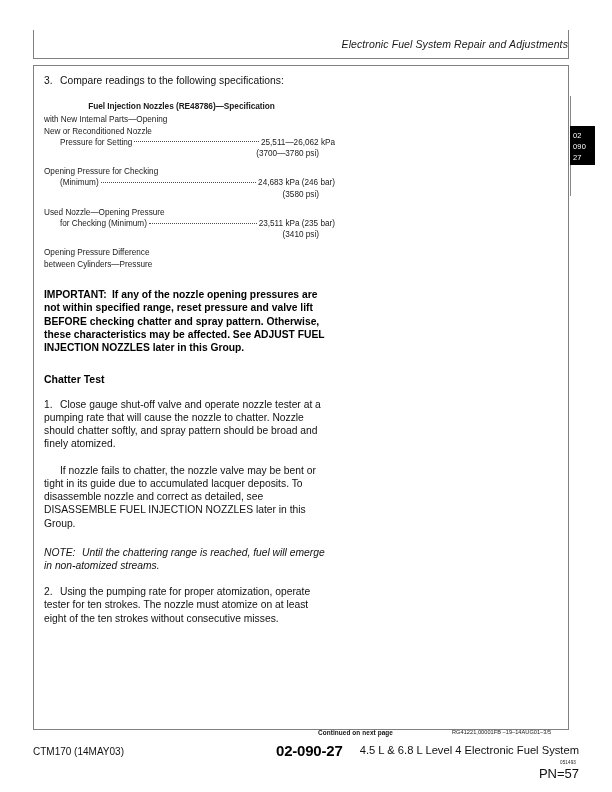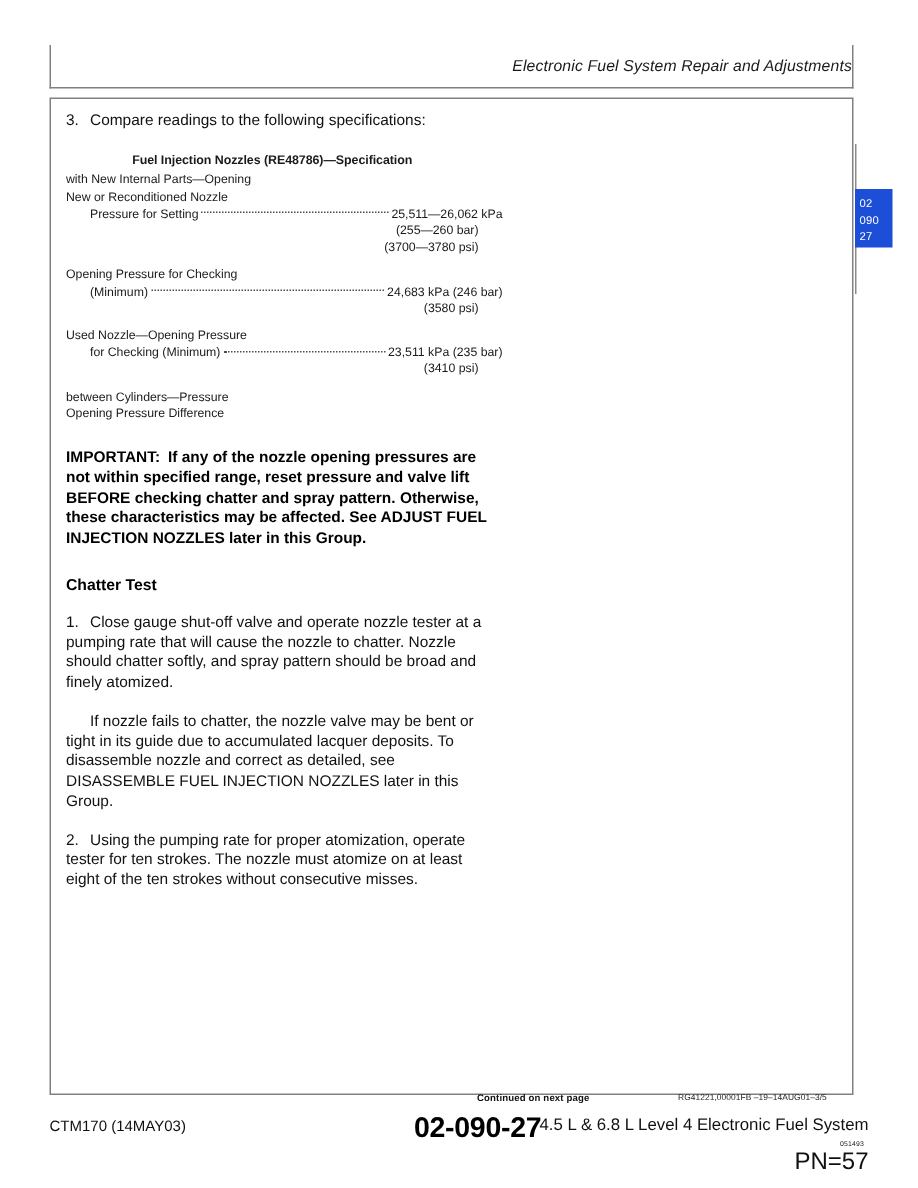--- a/index.html
+++ b/index.html
@@ -63,21 +63,21 @@
     width: 1px;
     height: 100px;
     background: #8a8a8a;
   }
   .tab-box {
     position: absolute;
     left: 570px;
     top: 126px;
     width: 25px;
     height: 39px;
-    background: #1d4ed8;
+    background: #000000;
     color: #ffffff;
     font-size: 7.5px;
     line-height: 11px;
     padding: 4px 0 0 3px;
     box-sizing: border-box;
     letter-spacing: 0.2px;
   }
   .tab-box div { white-space: nowrap; }
 
   
@@ -213,21 +213,21 @@
     position: absolute;
     left: 33px;
     top: 746px;
     font-size: 10px;
     color: #111;
   }
   .footer-center {
     position: absolute;
     left: 276px;
     top: 742px;
-    font-size: 19px;
+    font-size: 15px;
     font-weight: bold;
     color: #000;
     letter-spacing: -0.2px;
   }
   .footer-right {
     position: absolute;
     right: 33px;
     top: 744px;
     font-size: 11.2px;
     color: #111;
@@ -238,21 +238,21 @@
     right: 36px;
     top: 760px;
     font-size: 4.6px;
     color: #222;
     letter-spacing: 0.1px;
   }
   .footer-pn {
     position: absolute;
     right: 33px;
     top: 766px;
-    font-size: 16px;
+    font-size: 13px;
     color: #111;
   }
 </style>
 </head>
 <body>
 
 <div id="page">
 
   <div class="header-box">
     <div class="header-title">Electronic Fuel System Repair and Adjustments</div>
@@ -278,21 +278,20 @@
       <div class="spec-title">Fuel Injection Nozzles (RE48786)—Specification</div>
 
       <div class="spec-group">
         <div class="spec-plain">with New Internal Parts—Opening</div>
         <div class="spec-plain">New or Reconditioned Nozzle</div>
         <div class="spec-leader">
           <span class="lbl">Pressure for Setting</span>
           <span class="dots"></span>
           <span class="val">25,511—26,062 kPa</span>
         </div>
-        <div class="spec-sub">(255—260 bar)</div>
         <div class="spec-sub">(3700—3780 psi)</div>
       </div>
 
       <div class="spec-group">
         <div class="spec-plain">Opening Pressure for Checking</div>
         <div class="spec-leader">
           <span class="lbl">(Minimum)</span>
           <span class="dots"></span>
           <span class="val">24,683 kPa (246 bar)</span>
         </div>
@@ -303,22 +302,22 @@
         <div class="spec-plain">Used Nozzle—Opening Pressure</div>
         <div class="spec-leader">
           <span class="lbl">for Checking (Minimum)</span>
           <span class="dots"></span>
           <span class="val">23,511 kPa (235 bar)</span>
         </div>
         <div class="spec-sub">(3410 psi)</div>
       </div>
 
       <div class="spec-group">
+        <div class="spec-plain">Opening Pressure Difference</div>
         <div class="spec-plain">between Cylinders—Pressure</div>
-        <div class="spec-plain">Opening Pressure Difference</div>
       </div>
     </div>
 
     <div class="important">
       <span class="kw">IMPORTANT:</span>
       <span class="txt">If any of the nozzle opening pressures are not within specified range, reset pressure and valve lift BEFORE checking chatter and spray pattern. Otherwise, these characteristics may be affected. See ADJUST FUEL INJECTION NOZZLES later in this Group.</span>
     </div>
 
     <div class="section-head">Chatter Test</div>
 
@@ -326,20 +325,24 @@
 
     <div class="numbered">
       <span class="num">1.</span>
       <span class="body">Close gauge shut-off valve and operate nozzle tester at a pumping rate that will cause the nozzle to chatter. Nozzle should chatter softly, and spray pattern should be broad and finely atomized.</span>
     </div>
     <div class="para-gap"></div>
     <div class="numbered">
       <span class="body">If nozzle fails to chatter, the nozzle valve may be bent or tight in its guide due to accumulated lacquer deposits. To disassemble nozzle and correct as detailed, see DISASSEMBLE FUEL INJECTION NOZZLES later in this Group.</span>
     </div>
 
+    <div class="note">
+      <span class="kw">NOTE:</span>
+      <span class="txt">Until the chattering range is reached, fuel will emerge in non-atomized streams.</span>
+    </div>
 
     <div class="para-gap"></div>
 
     <div class="numbered">
       <span class="num">2.</span>
       <span class="body">Using the pumping rate for proper atomization, operate tester for ten strokes. The nozzle must atomize on at least eight of the ten strokes without consecutive misses.</span>
     </div>
 
   </div>
 

